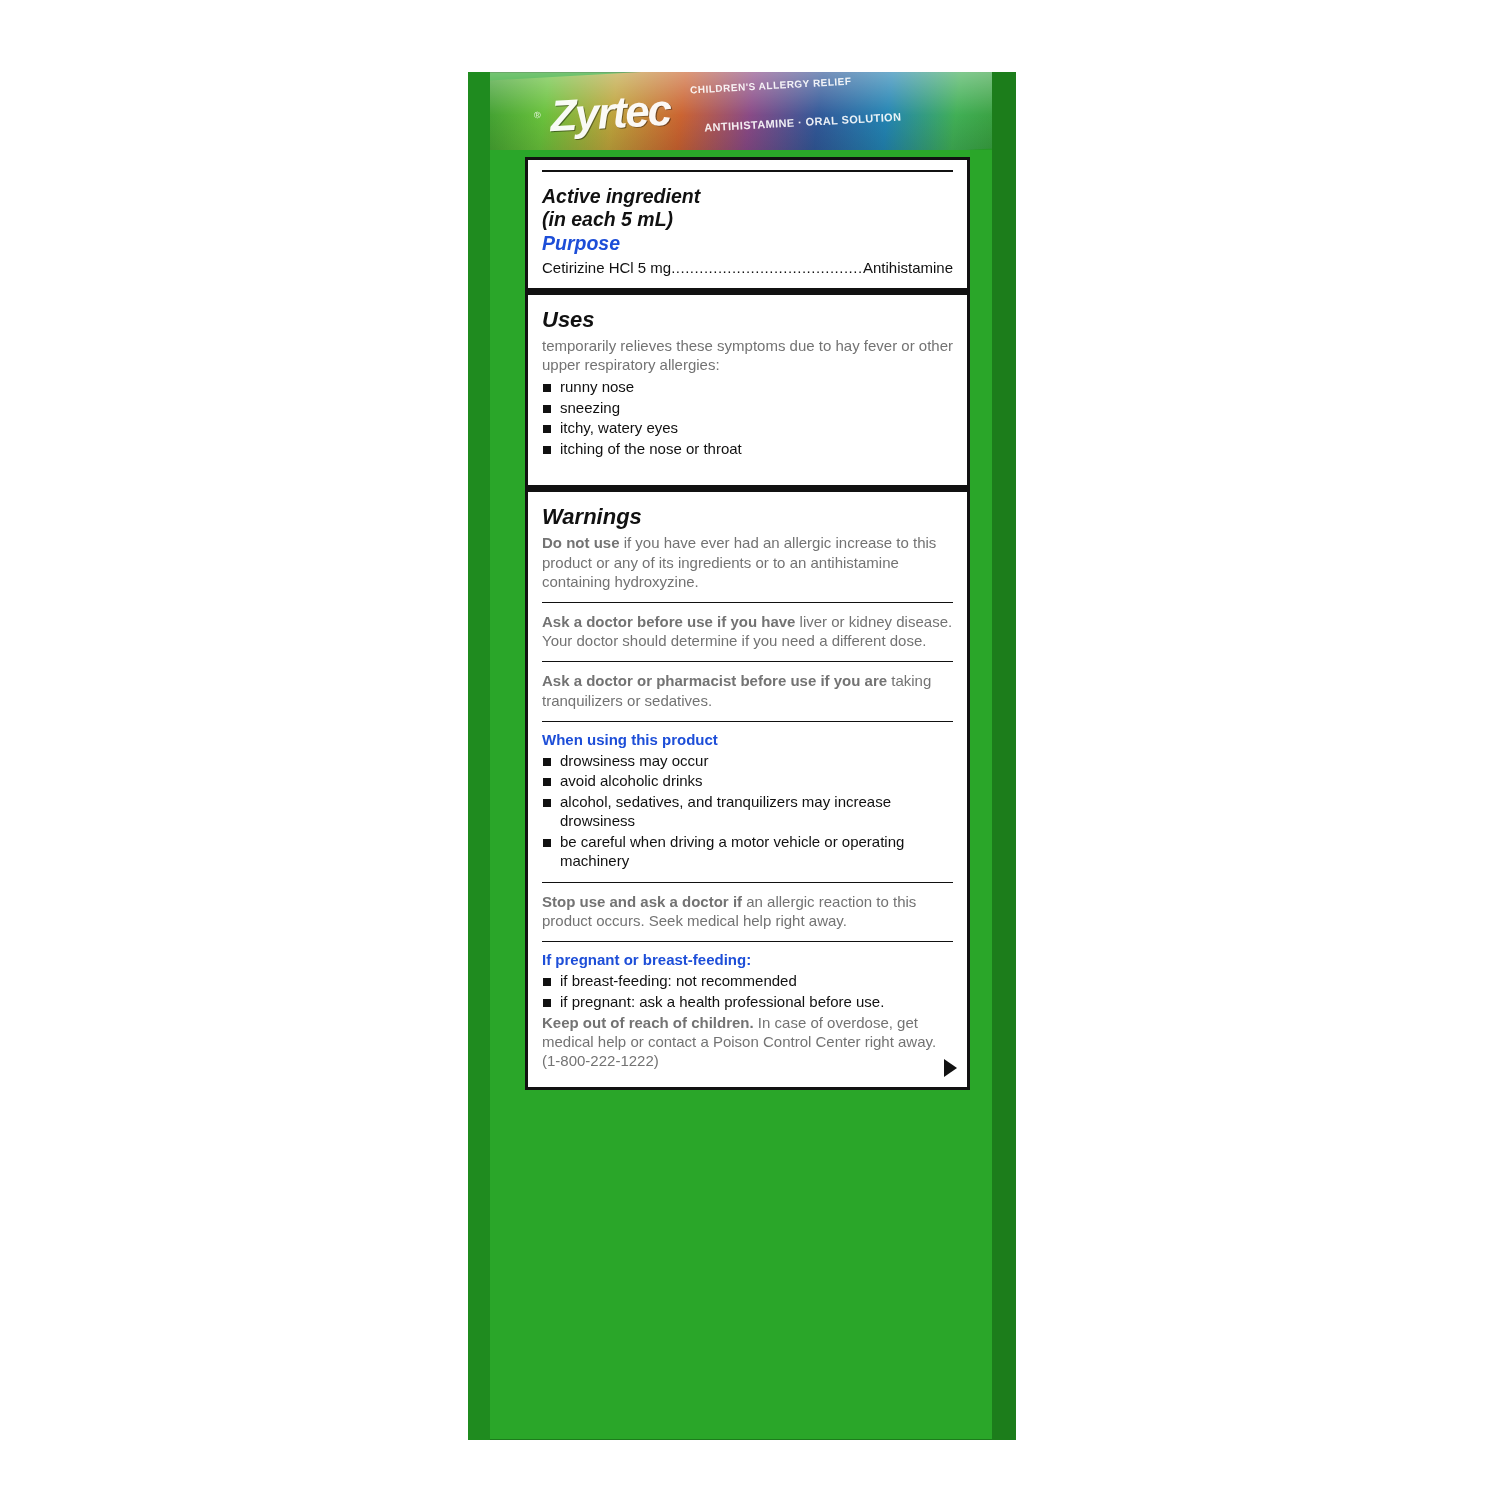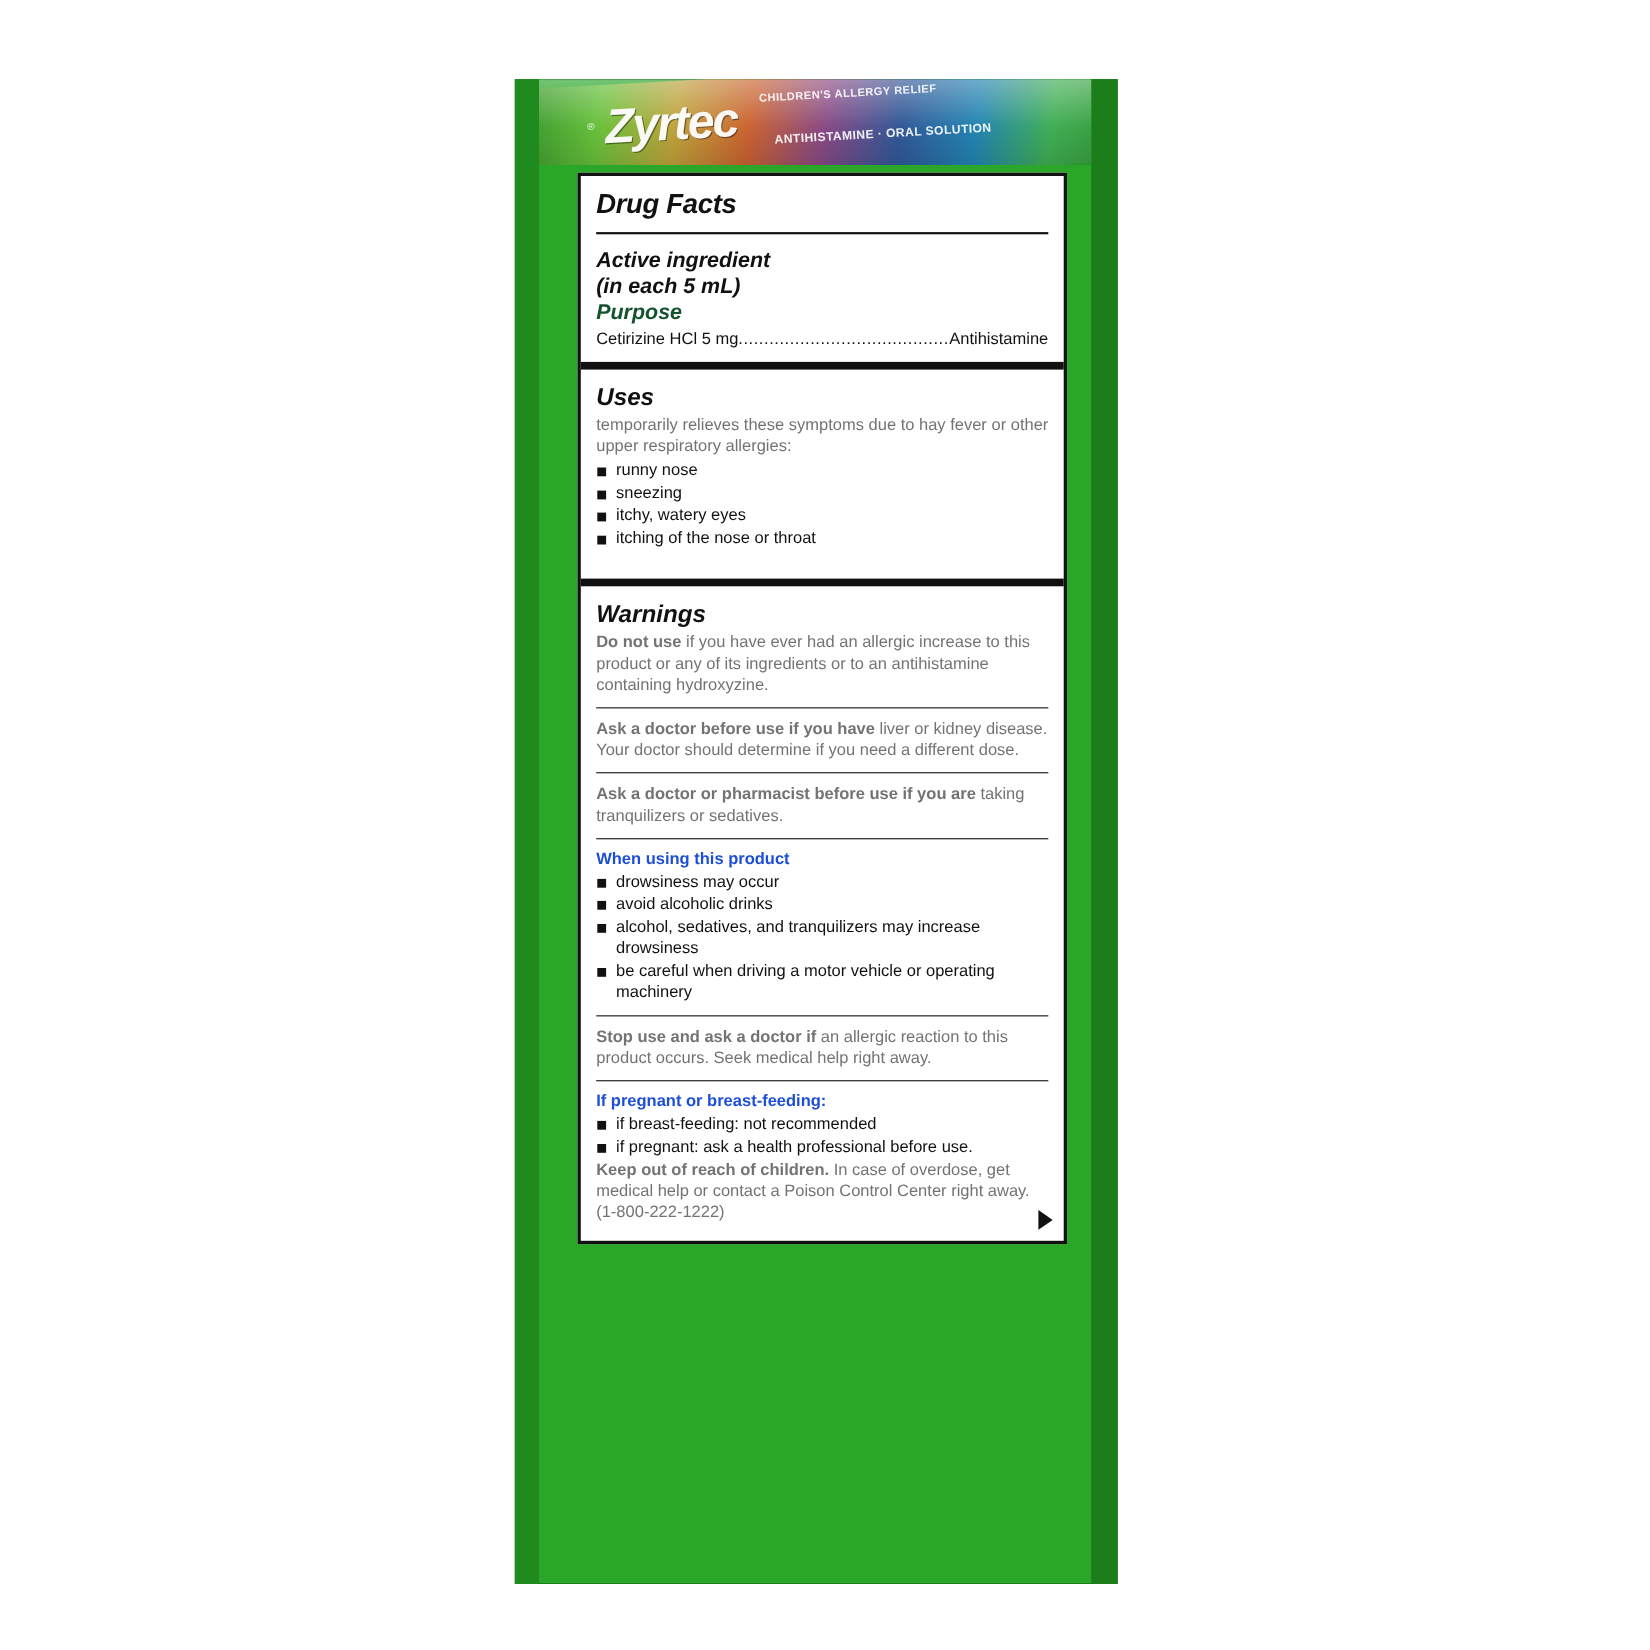--- a/index.html
+++ b/index.html
@@ -179,21 +179,21 @@
     font-style: italic;
     font-weight: bold;
     font-size: 19.5px;
     line-height: 1.18;
     color: #111;
   }
   .hdr-right {
     font-style: italic;
     font-weight: bold;
     font-size: 19.5px;
-    color: #14532d;
+    color: #1d4ed8;
     white-space: nowrap;
     padding-top: 1px;
   }
 
   .ing-line {
     font-size: 15px;
     color: #111;
     margin-top: 4px;
     display: flex;
     justify-content: space-between;
@@ -284,21 +284,20 @@
     <div class="brand-sub">CHILDREN'S ALLERGY RELIEF</div>
     <div class="brand-word">Zyrtec</div>
     <div class="brand-r">®</div>
     <div class="brand-sub2">ANTIHISTAMINE · ORAL SOLUTION</div>
   </div>
 
   <div class="panel">
     <div class="panel-inner">
 
       <div class="sec" style="padding-bottom:0;border-bottom:none;">
-        <div class="title">Drug Facts</div>
         <div class="rule-thin"></div>
       </div>
 
       <div class="sec" style="padding-top:4px;">
         <div class="hdr-row">
           <div class="hdr-left">
             <span>Active ingredient</span><br>
             <span>(in each 5 mL)</span>
           </div>
           <div class="hdr-right">Purpose</div>

